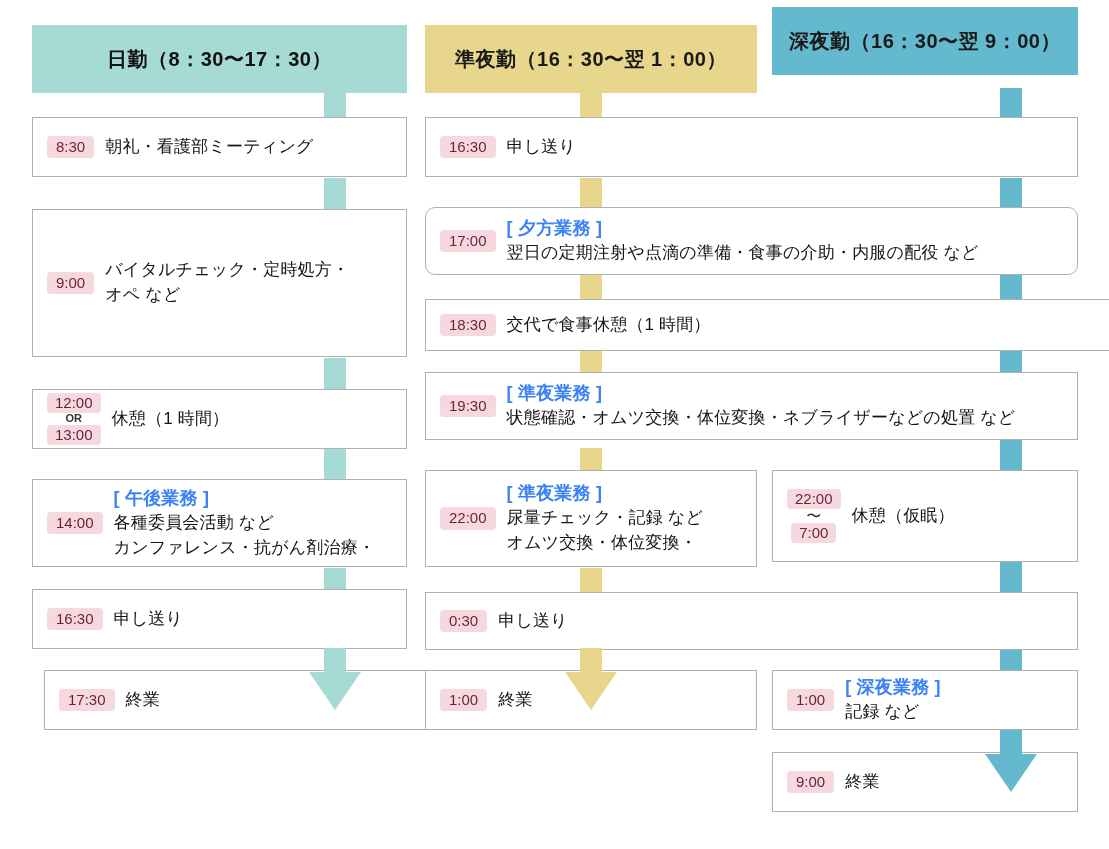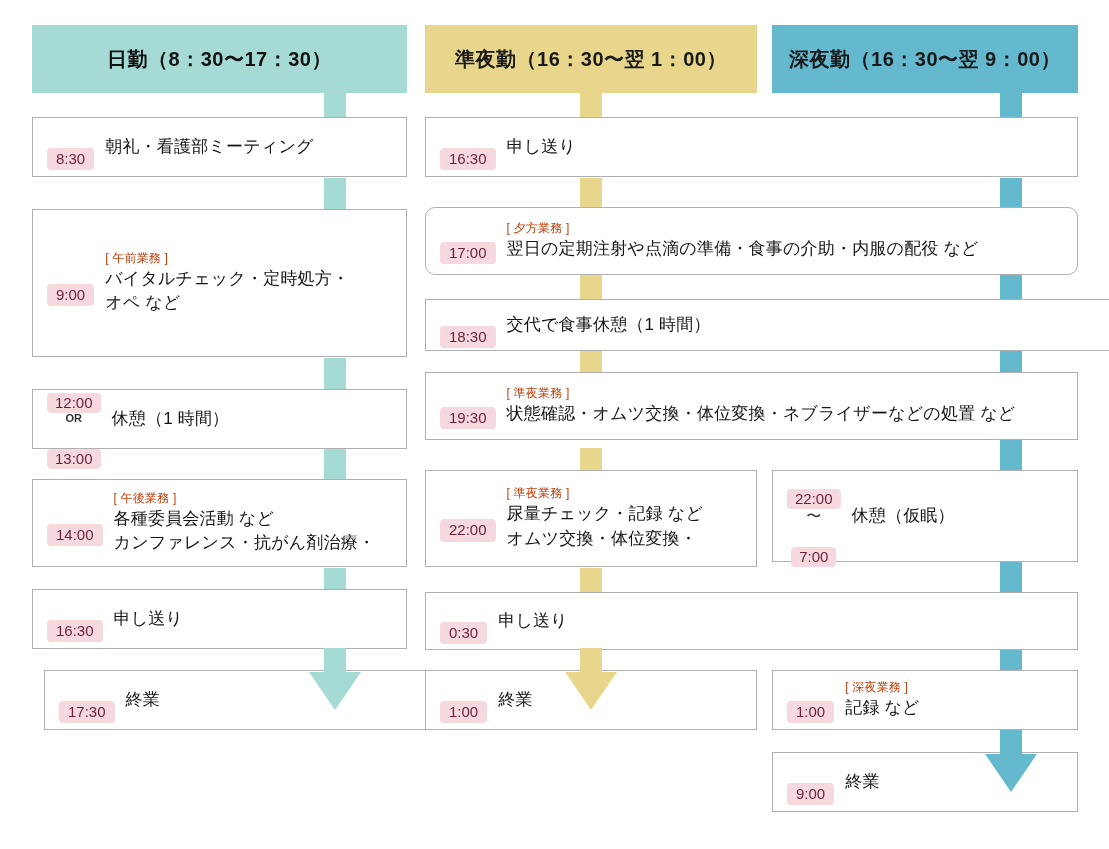--- a/index.html
+++ b/index.html
@@ -51,43 +51,43 @@
   
   .pill{
     background:#f6d9de;
     color:#6b1f3a;
     border-radius:4px;
     font-size:15px;
     padding:2px 9px 3px 9px;
     line-height:1.15;
     white-space:nowrap;
     flex:0 0 auto;
-    margin-top:24px;
   }
   .pill-stack{
     display:flex;flex-direction:column;align-items:center;
     flex:0 0 auto;line-height:1.0;
   }
   .pill-stack .pill{padding:1px 8px 2px 8px;font-size:15px;}
   .pill-sep{
     font-size:12px;color:#333;letter-spacing:0;
     line-height:1.05;padding:0;text-align:center;
   }
   .pill-sep.or{font-size:11px;font-weight:bold;color:#333;}
   .pill-sep.tilde{font-size:15px;color:#333;line-height:.9;}
 
   .body-txt{
     font-size:17px;color:#141414;line-height:1.45;
     letter-spacing:.2px;
   }
   .tag{
     display:block;
-    font-size:12px;color:#c2410c;
+    font-size:18px;color:#3b82f6;
     letter-spacing:.2px;
     line-height:1.4;
+    font-weight:bold;
   }
   .sub{display:block;}
 </style>
 </head>
 <body>
 
 <div id="stage">
 
   <div class="col-header c1" style="left:32px;top:25px;width:375px;height:68px;background:#a5dbd4;">
     <span>日勤（8：30〜17：30）</span>
@@ -108,21 +108,20 @@
     <div class="card-inner">
       <span class="pill">8:30</span>
       <span class="body-txt">朝礼・看護部ミーティング</span>
     </div>
   </div>
 
   <div class="card" style="left:32px;top:209px;width:375px;height:148px;">
     <div class="card-inner">
       <span class="pill">9:00</span>
       <span class="body-txt">
-        <span class="tag">[ 午前業務 ]</span>
         <span class="sub">バイタルチェック・定時処方・</span>
         <span class="sub">オペ など</span>
       </span>
     </div>
   </div>
 
   <div class="card" style="left:32px;top:389px;width:375px;height:60px;">
     <div class="card-inner">
       <span class="pill-stack">
         <span class="pill">12:00</span>
@@ -226,21 +225,21 @@
     </div>
   </div>
 
   <div class="card" style="left:425px;top:670px;width:332px;height:60px;">
     <div class="card-inner">
       <span class="pill">1:00</span>
       <span class="body-txt">終業</span>
     </div>
   </div>
 
-  <div class="col-header" style="left:772px;top:25px;width:306px;height:68px;background:#65b9cf;">
+  <div class="col-header" style="left:772px;top:7px;width:306px;height:68px;background:#65b9cf;">
     <span>深夜勤（16：30〜翌 9：00）</span>
   </div>
 
   <div class="conn" style="left:1000px;top:88px;height:32px;background:#65b9cf;"></div>
   <div class="conn" style="left:1000px;top:178px;height:32px;background:#65b9cf;"></div>
   <div class="conn" style="left:1000px;top:268px;height:32px;background:#65b9cf;"></div>
   <div class="conn" style="left:1000px;top:348px;height:32px;background:#65b9cf;"></div>
   <div class="conn" style="left:1000px;top:440px;height:32px;background:#65b9cf;"></div>
   <div class="conn" style="left:1000px;top:562px;height:32px;background:#65b9cf;"></div>
   <div class="conn" style="left:1000px;top:640px;height:32px;background:#65b9cf;"></div>

